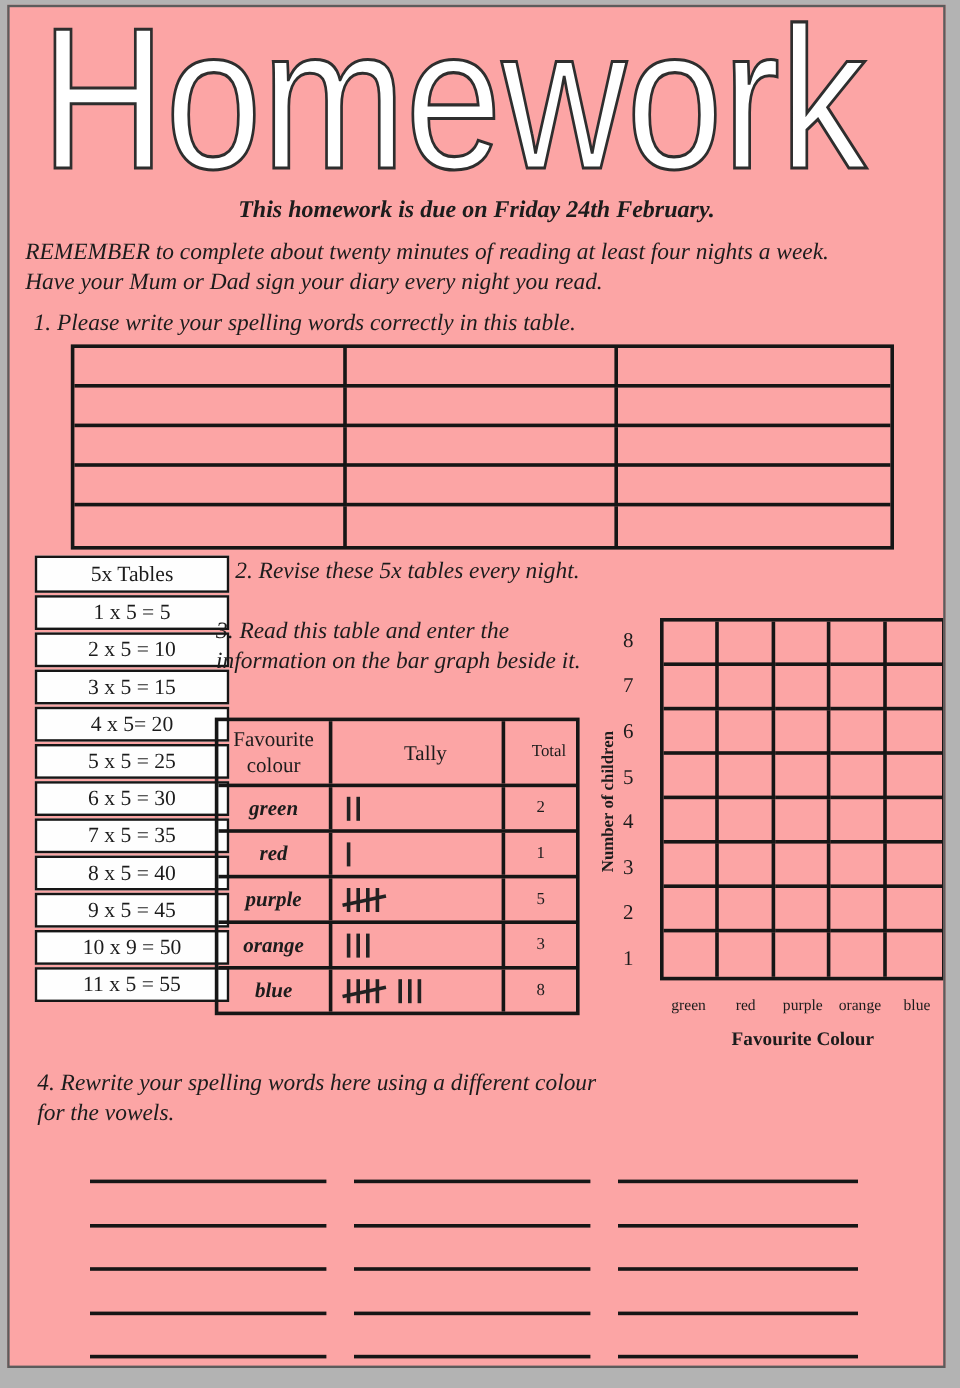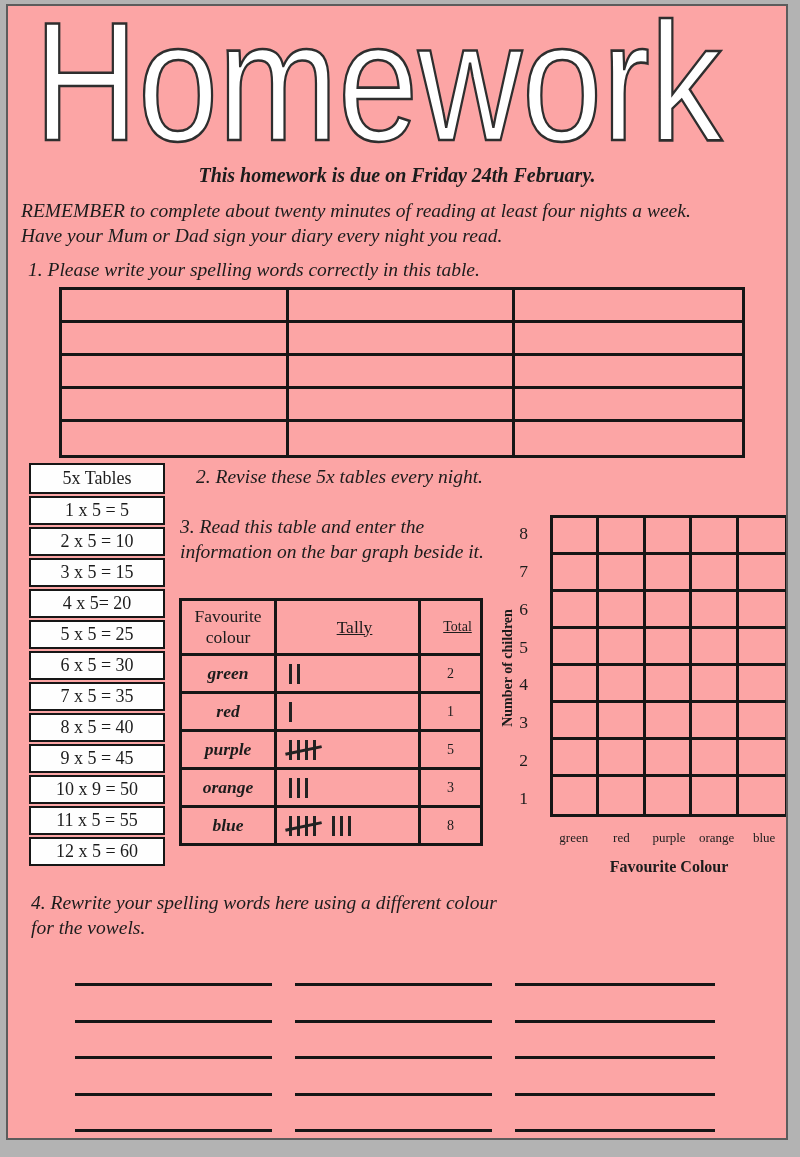--- a/index.html
+++ b/index.html
@@ -33,39 +33,39 @@
   
   #spelling-grid{
     position:absolute;left:51px;top:281px;width:686px;height:171px;
     display:grid;grid-template-columns:repeat(3,1fr);grid-template-rows:repeat(5,1fr);
     border:3px solid #161616;box-sizing:border-box;
   }
   #spelling-grid .cell{border-right:3px solid #161616;border-bottom:3px solid #161616;}
   #spelling-grid .cell:nth-child(3n){border-right:none;}
   #spelling-grid .cell:nth-last-child(-n+3){border-bottom:none;}
   
-  #times-table{position:absolute;left:21px;top:457px;width:136px;box-sizing:border-box;}
+  #times-table{position:absolute;left:21px;top:457px;width:162px;box-sizing:border-box;}
   .times-row,#times-header{
     box-sizing:border-box;border:2px solid #161616;margin-top:2px;
     height:29px;display:flex;align-items:center;justify-content:center;
     font-size:18px;background:#fefefe;
   }
   #times-header{margin-top:0;height:31px;}
   
   #colour-table{
     position:absolute;left:171px;top:592px;width:304px;
     border:3px solid #161616;box-sizing:border-box;font-size:17.5px;
   }
   .ct-row,.ct-head{display:flex;border-bottom:3px solid #161616;}
   .ct-row:last-child{border-bottom:none;}
   .ct-c1{width:95px;border-right:3px solid #161616;display:flex;align-items:center;justify-content:center;text-align:center;box-sizing:border-box;}
   .ct-c2{width:144px;border-right:3px solid #161616;display:flex;align-items:center;box-sizing:border-box;padding-left:12px;}
   .ct-c3{flex:1;display:flex;align-items:center;justify-content:center;font-size:14px;}
   .ct-head{height:52px;}
-  .ct-head .ct-c2,.ct-head .ct-c3{justify-content:center;padding-left:14px;text-decoration:underline;}
+  .ct-head .ct-c2,.ct-head .ct-c3{justify-content:center;padding-left:14px;}
   .ct-row{height:35px;}
   .ct-row .ct-c1{font-style:italic;font-weight:bold;}
   
   .tgroup{position:relative;display:inline-flex;margin-right:11px;}
   .tbar{display:inline-block;width:2.5px;height:20px;background:#222;margin-right:5.5px;}
   .strike{position:absolute;left:-4px;top:9px;width:37px;height:2.5px;background:#222;transform:rotate(-12deg);}
   
   #y-label{
     position:absolute;left:500px;top:662px;transform:translate(-50%,-50%) rotate(-90deg);
     font-weight:bold;font-size:14px;white-space:nowrap;
@@ -132,21 +132,20 @@
         <div class="times-row">2 x 5 = 10</div>
         <div class="times-row">3 x 5 = 15</div>
         <div class="times-row">4 x 5= 20</div>
         <div class="times-row">5 x 5 = 25</div>
         <div class="times-row">6 x 5 = 30</div>
         <div class="times-row">7 x 5 = 35</div>
         <div class="times-row">8 x 5 = 40</div>
         <div class="times-row">9 x 5 = 45</div>
         <div class="times-row">10 x 9 = 50</div>
         <div class="times-row">11 x 5 = 55</div>
-        <div class="times-row">12 x 5 = 60</div>
       </div>
   </div>
 
   <div class="task2 body-text">2.  Revise these 5x tables every night.</div>
   <div class="task3 body-text">3.  Read this table and enter the information on the bar graph beside it.</div>
 
   <div id="colour-table">
     <div class="ct-head">
       <div class="ct-c1">Favourite colour</div>
       <div class="ct-c2">Tally</div>

